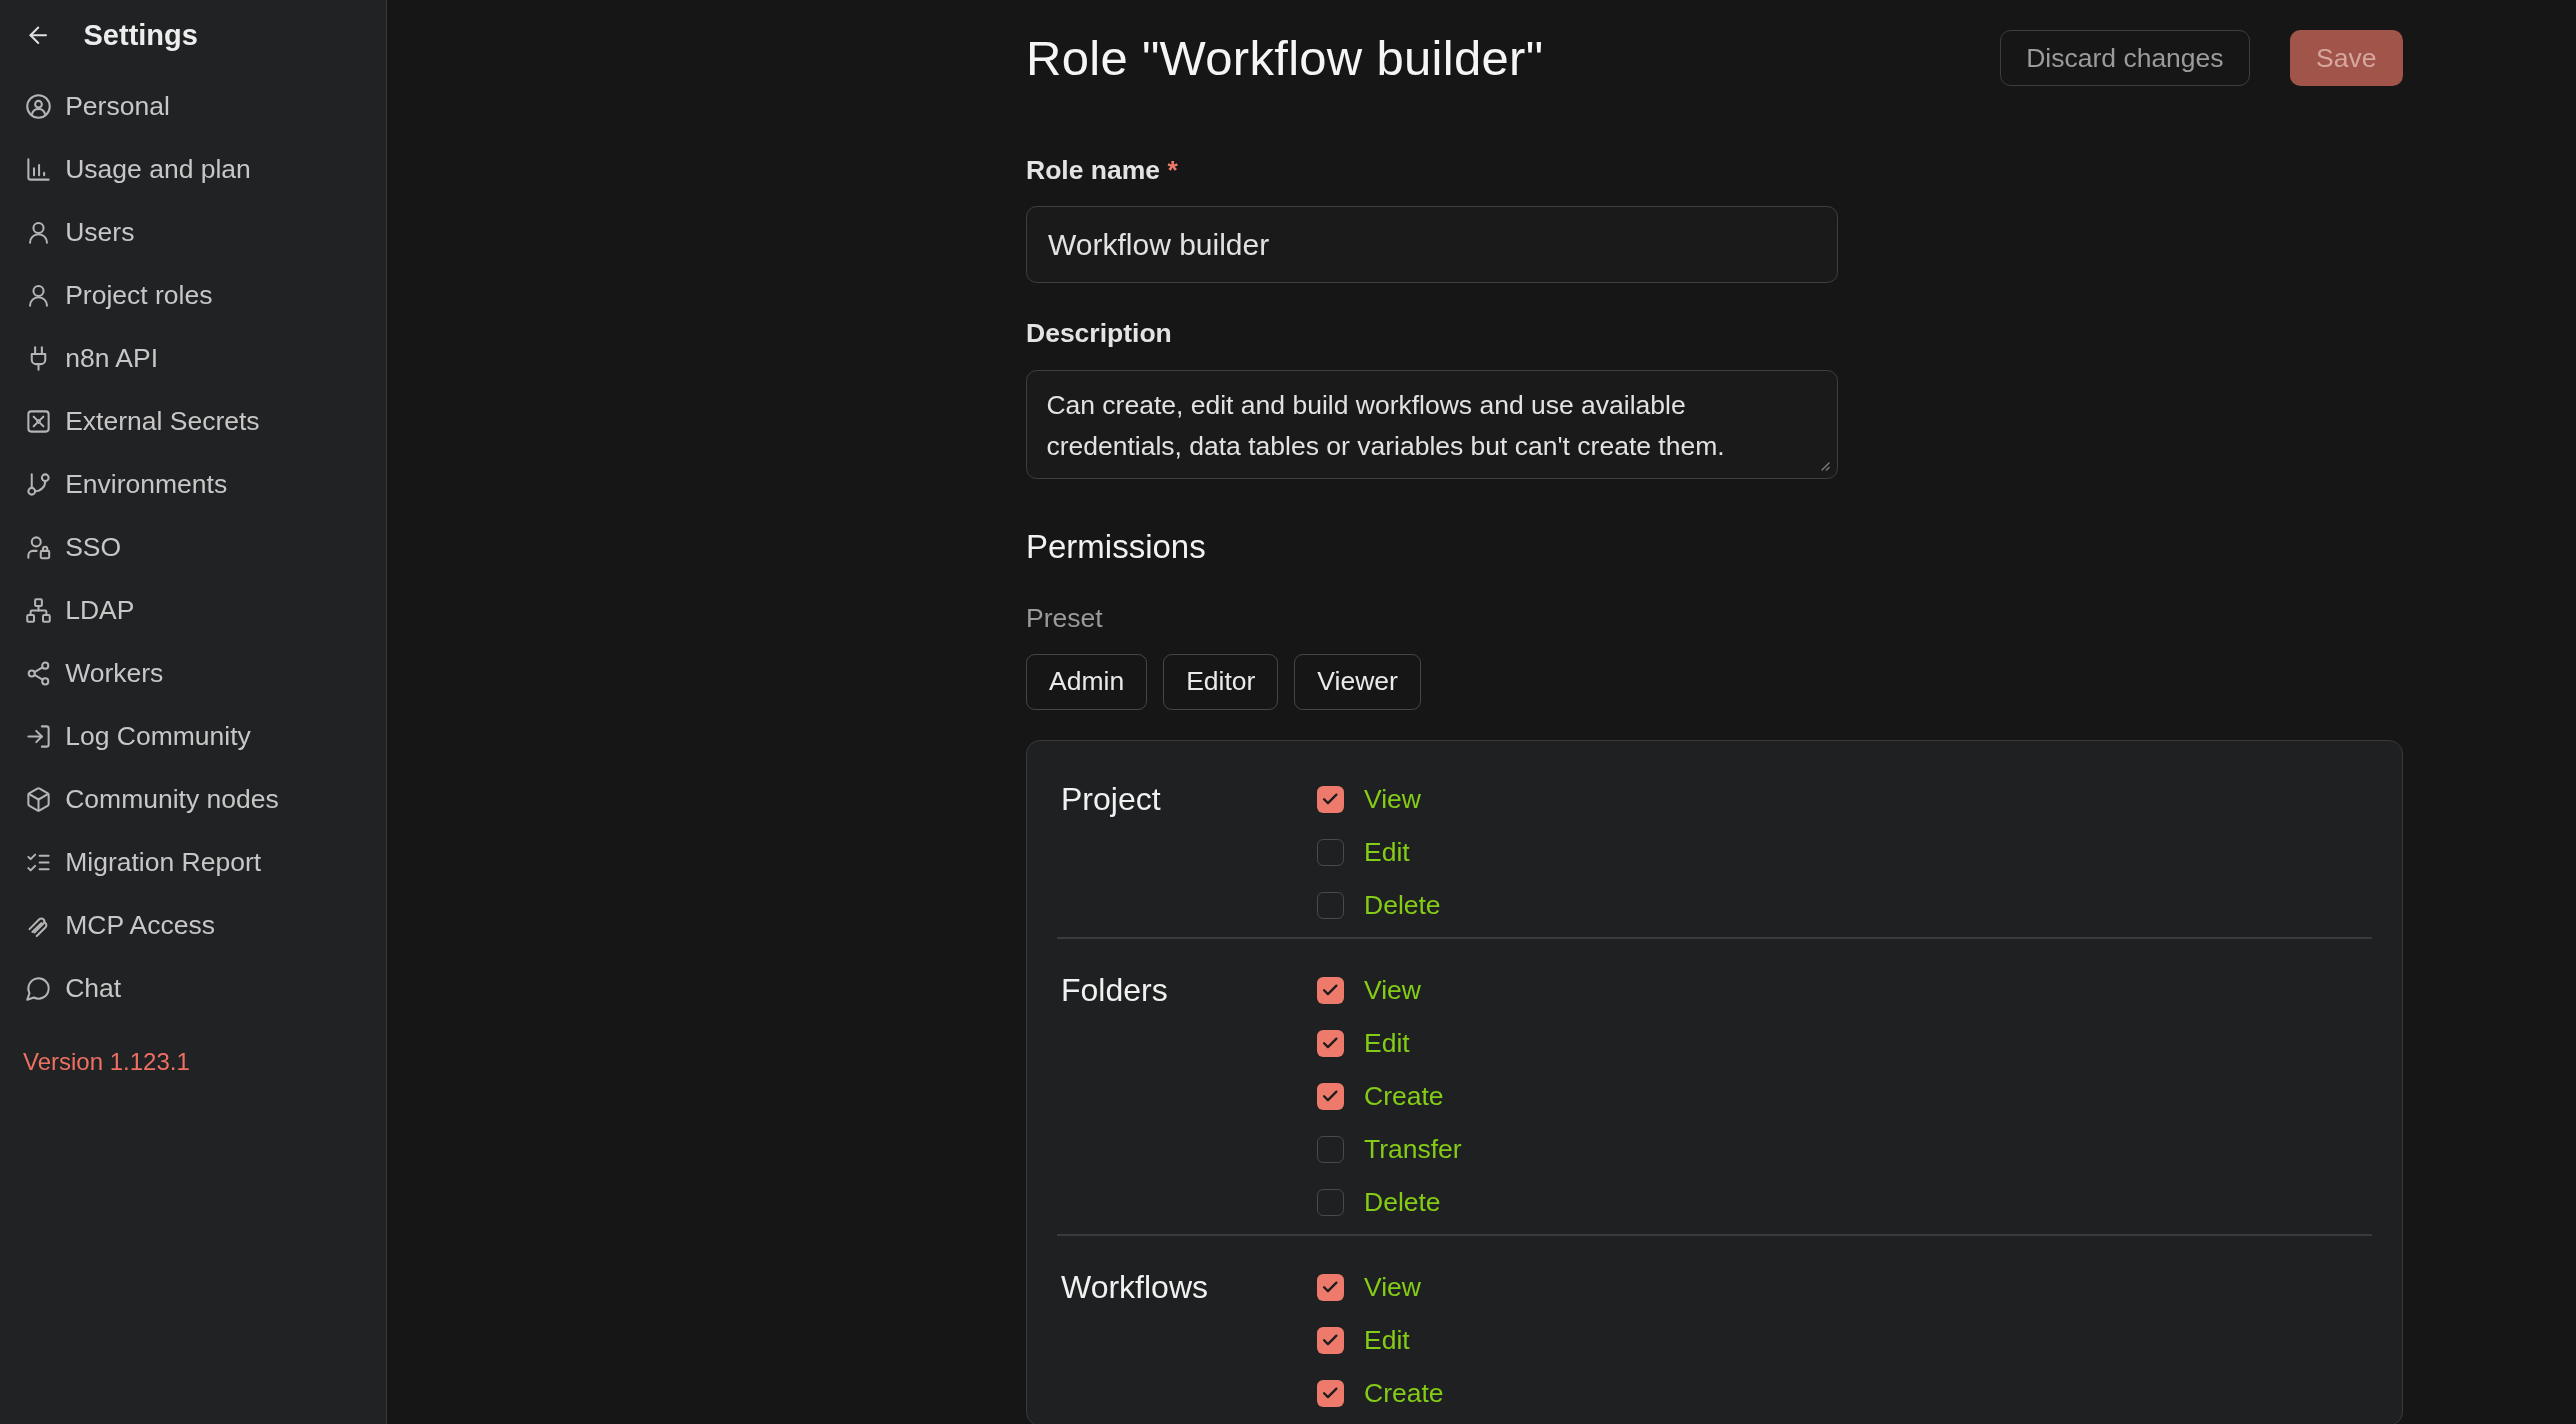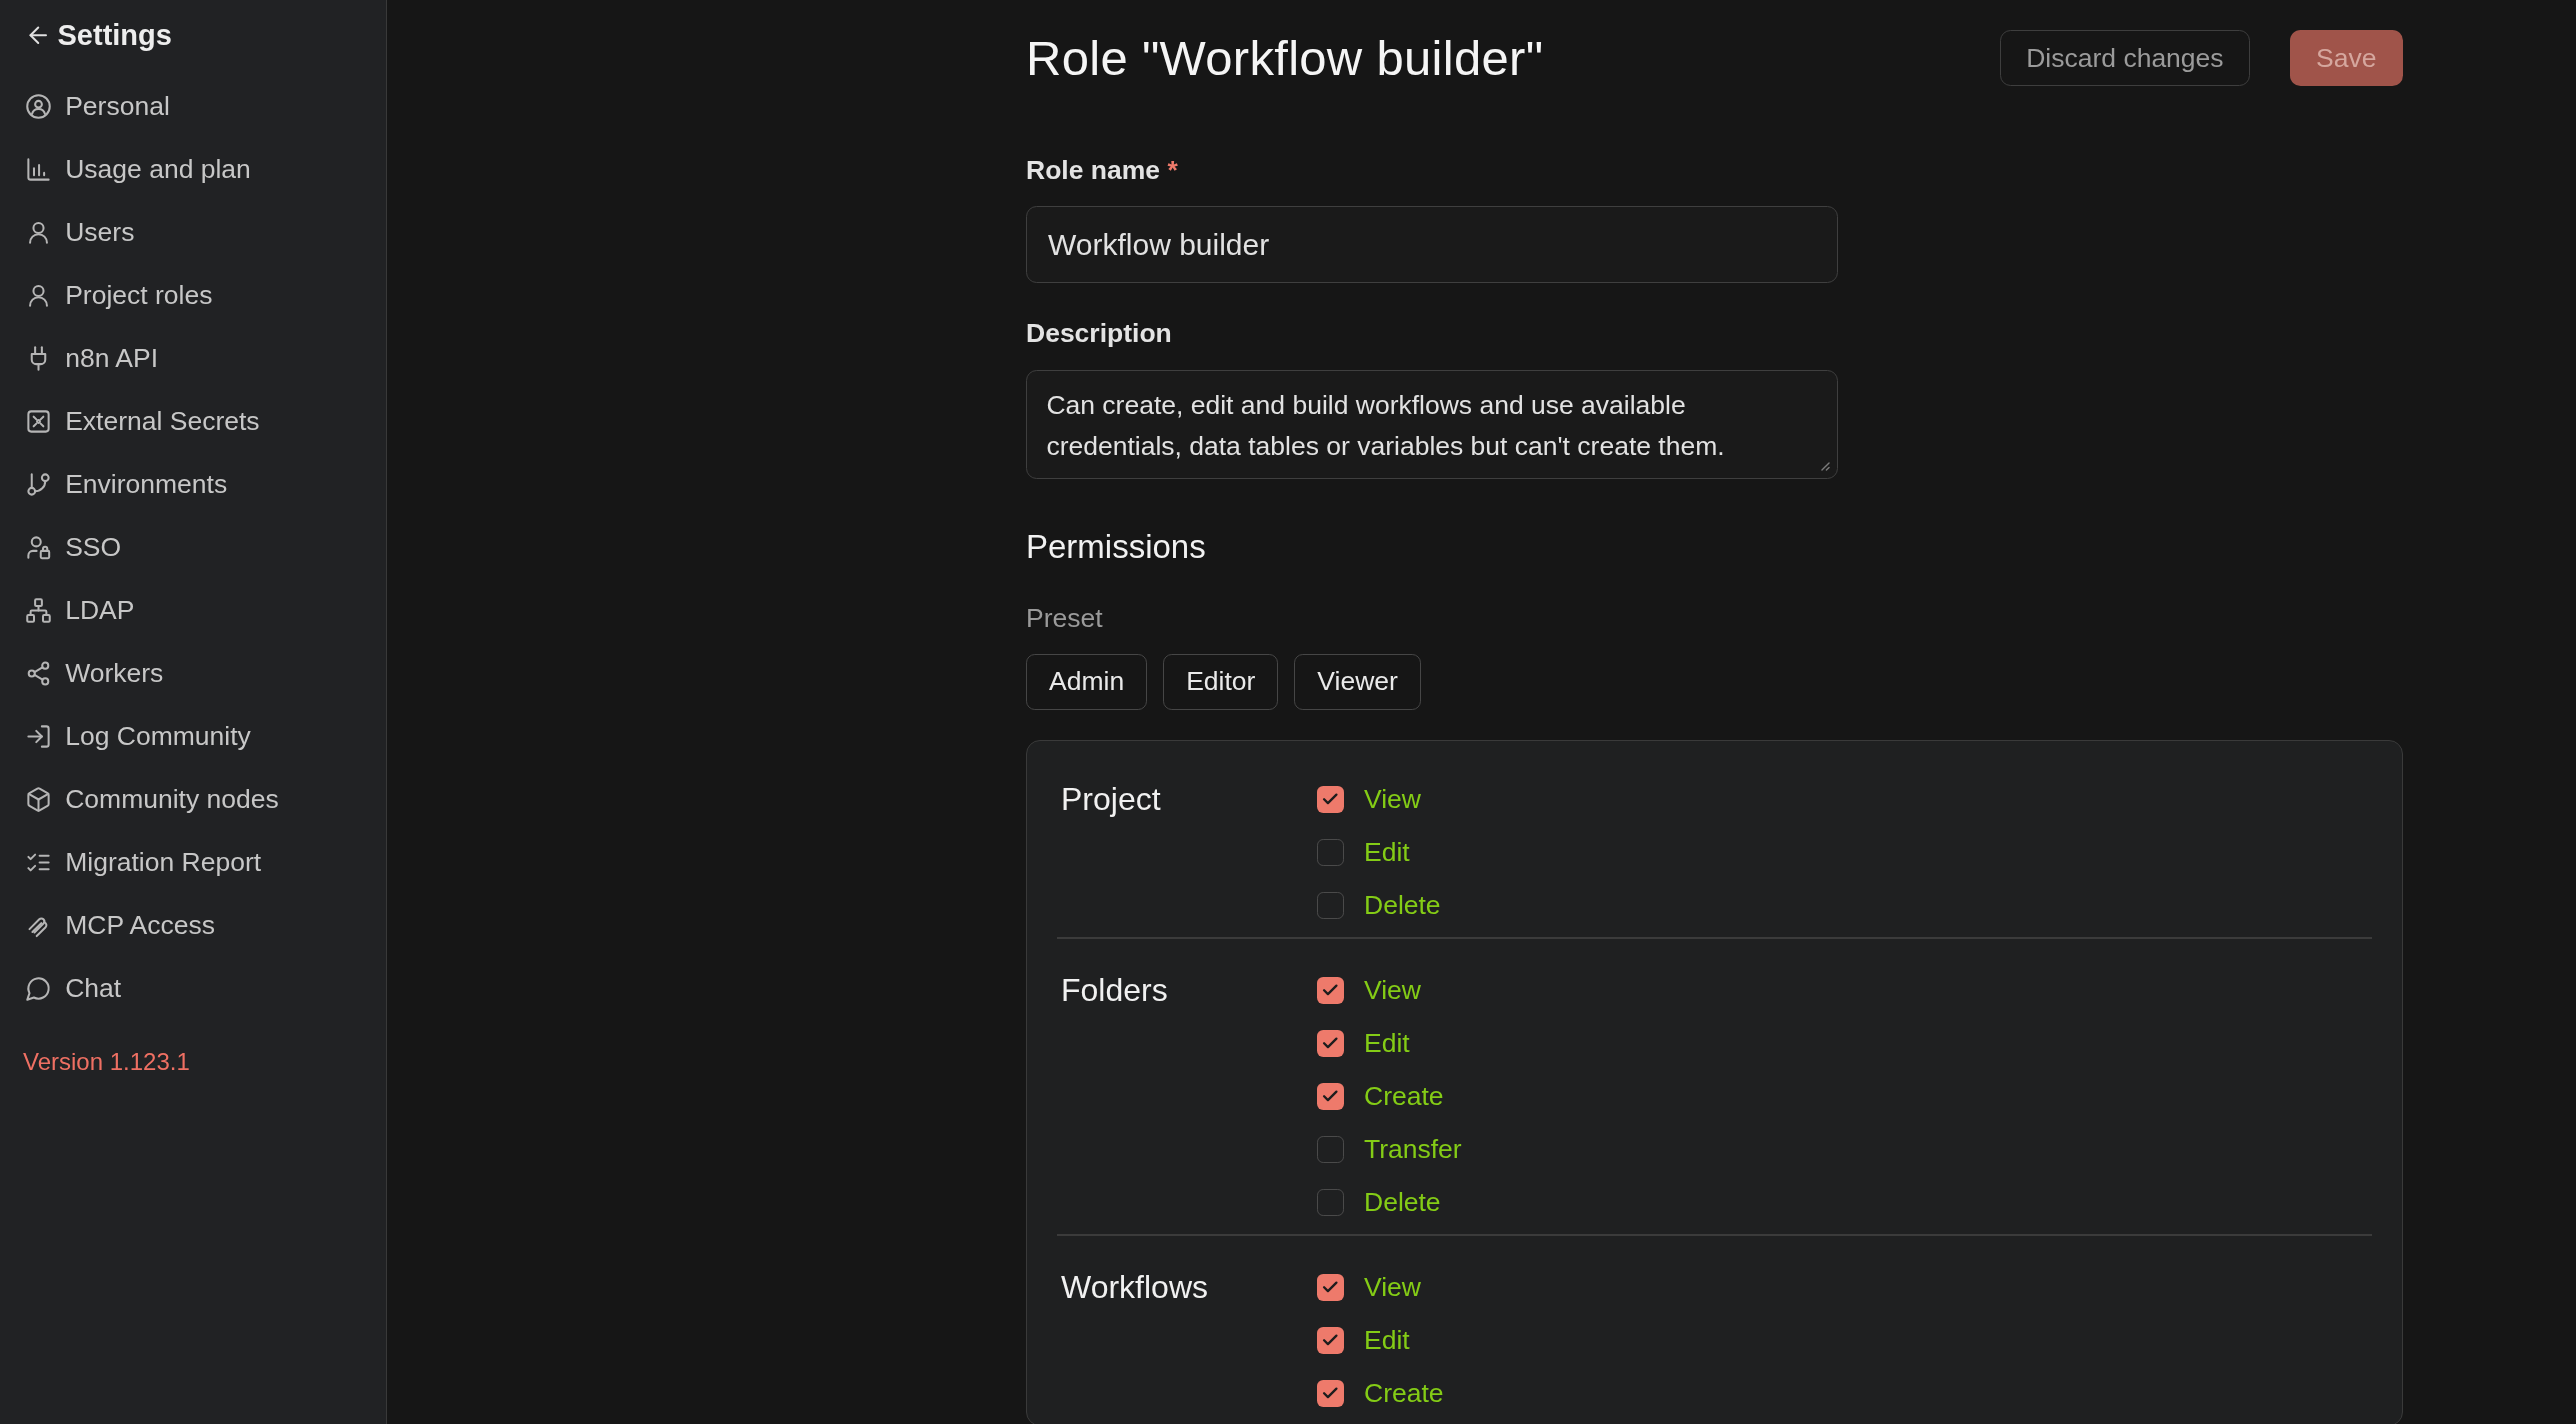--- a/index.html
+++ b/index.html
@@ -11,21 +11,21 @@
     color:#dddddd;
   }
   .app { display:flex; width:100%; height:100%; }
 
   
   .sidebar {
     width:387px; min-width:387px; height:100%;
     background:#212224; border-right:1.8px solid #393939;
     padding-top:14px;
   }
-  .sidebar-header { display:flex; align-items:center; gap:6px; padding:7px 25px; height:42px; cursor:pointer; }
+  .sidebar-header { display:flex; align-items:center; gap:32px; padding:7px 25px; height:42px; cursor:pointer; }
   .back { width:26.5px; height:26.5px; color:#e0e0e0; display:flex; }
   .sidebar-title { font-size:29px; font-weight:700; color:#ededed; }
   .menu { margin-top:19.4px; }
   .menu-item { display:flex; align-items:center; height:63px; padding-left:25px; gap:13.2px; color:#c7c7c7; font-size:26.5px; cursor:pointer; }
   .menu-item .icon { width:27px; height:27px; color:#b5b5b5; display:flex; flex:0 0 27px; }
   .icon svg, .back svg { width:100%; height:100%; fill:none; stroke:currentColor; stroke-width:1.8; stroke-linecap:round; stroke-linejoin:round; }
   .version { margin-top:28px; padding-left:23px; font-size:24px; color:var(--version-color,#ef7063); cursor:pointer; width:fit-content; }
 
   
   .main { flex:1; padding:30px 173px 0 639px; }

